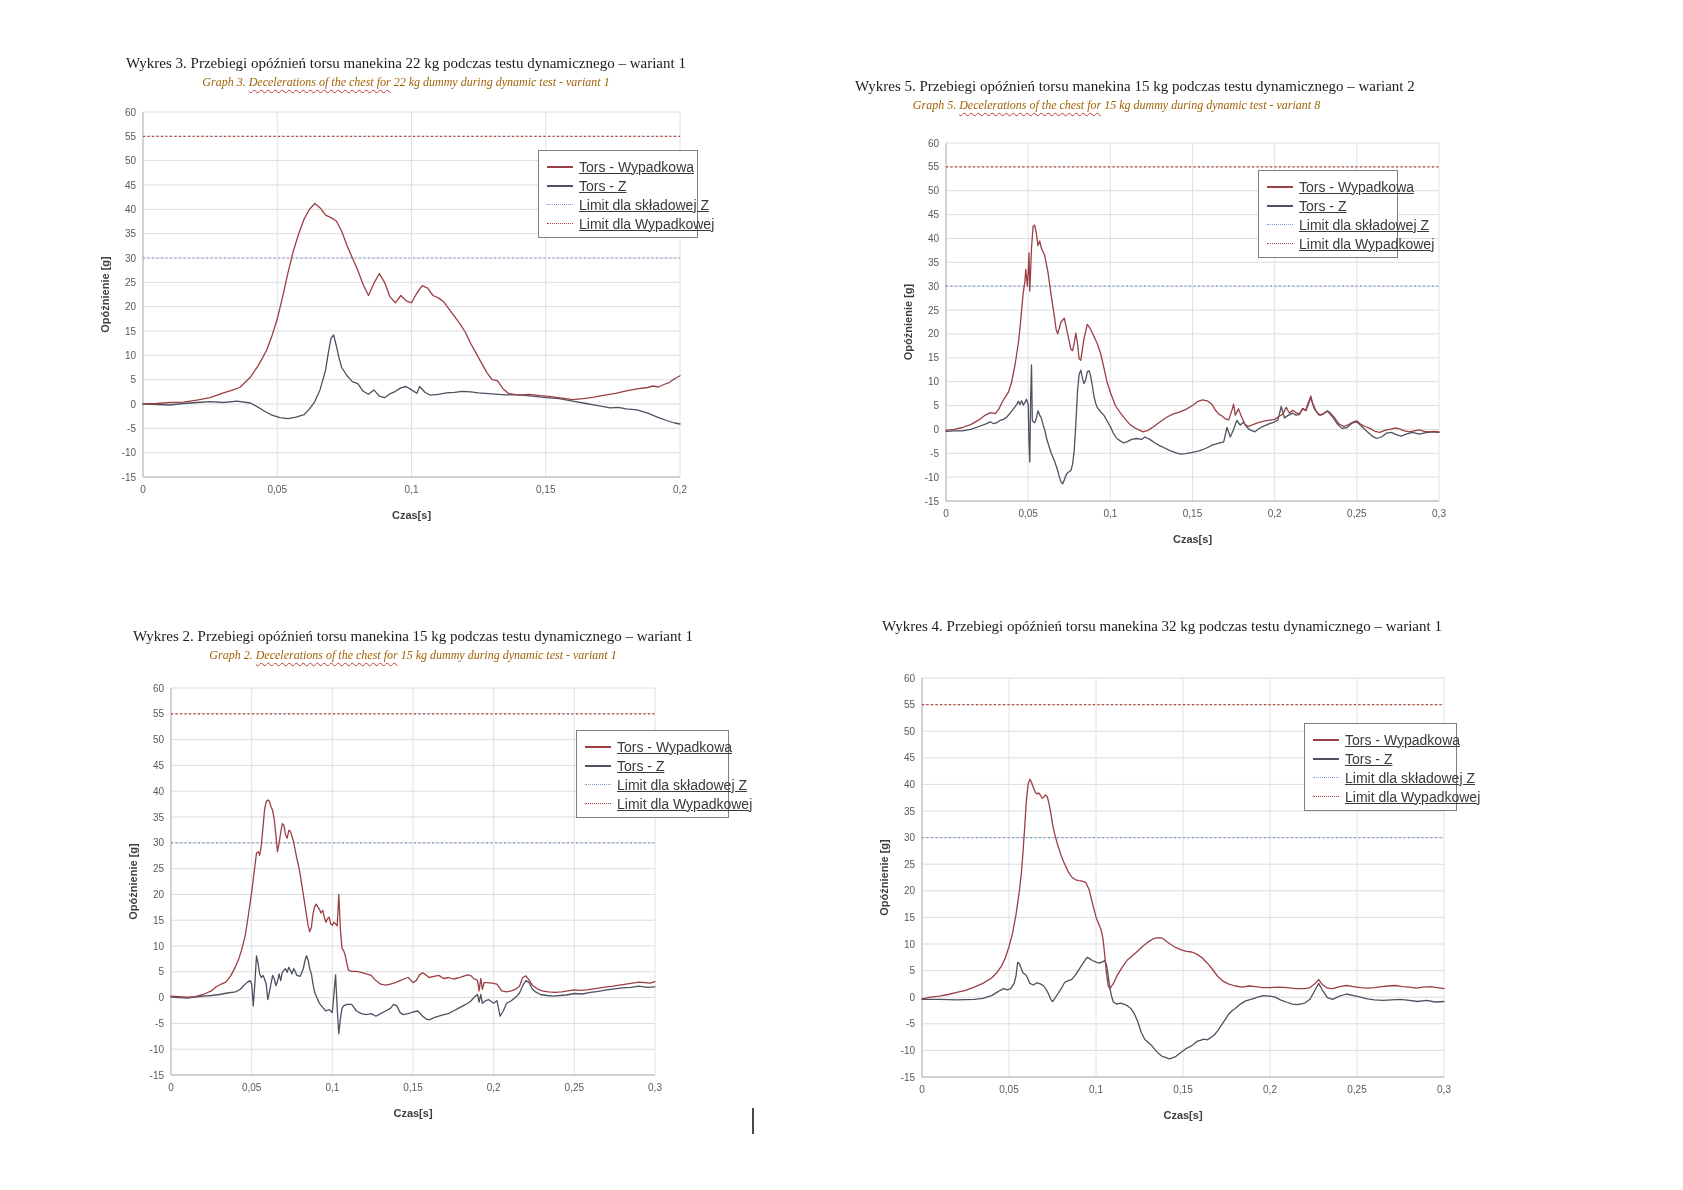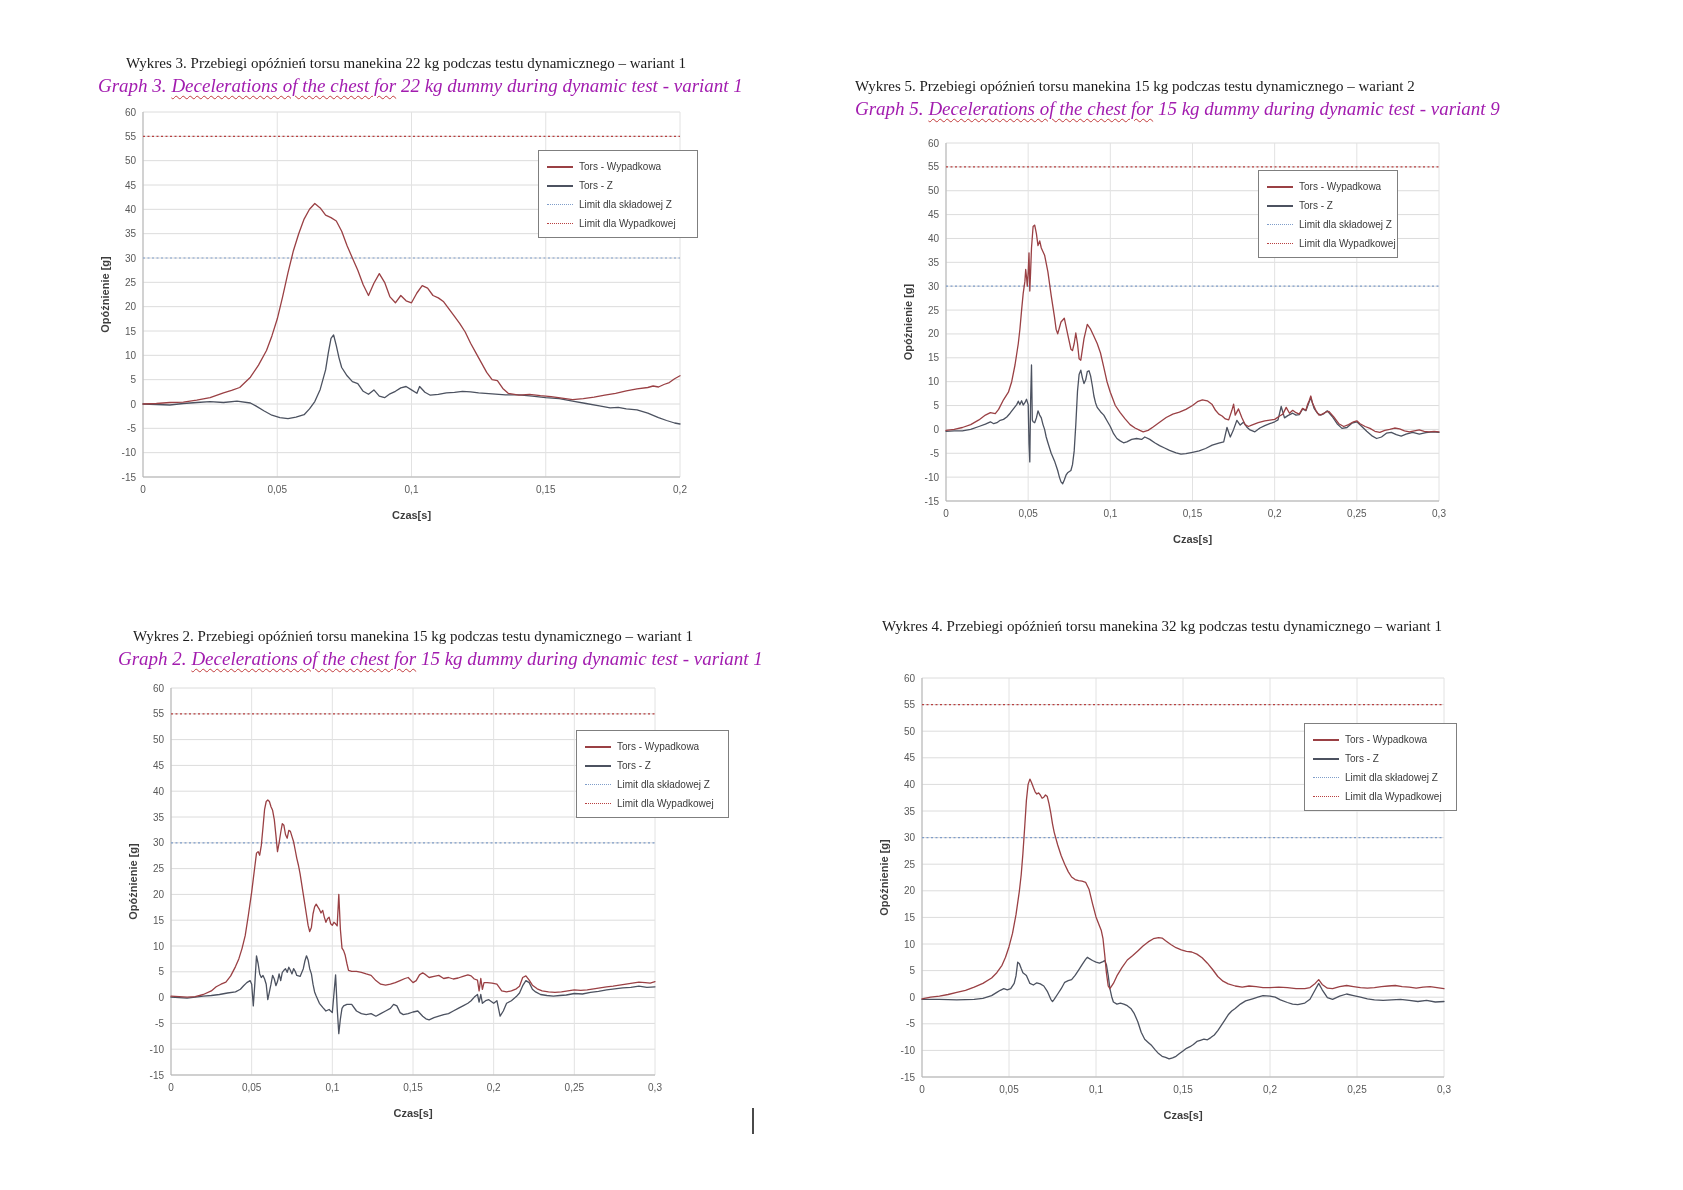--- a/index.html
+++ b/index.html
@@ -2,30 +2,30 @@
 <html><head>
 <meta charset="utf-8">
 <style>
   html,body{margin:0;padding:0;background:#ffffff;}
   body{width:1683px;height:1190px;position:relative;overflow:hidden;
        font-family:"Liberation Sans",sans-serif;}
   .chart{position:absolute;}
   .t1{position:absolute;top:0;text-align:center;
       font-family:"Liberation Serif",serif;font-size:15px;color:#1c1c1c;white-space:nowrap;}
   .t2{position:absolute;top:20px;text-align:center;
-      font-family:"Liberation Serif",serif;font-style:italic;font-size:19px;color:#a21caf;white-space:nowrap;}
+      font-family:"Liberation Serif",serif;font-style:italic;font-size:12px;color:#a16207;white-space:nowrap;}
   .t2 .uw{text-decoration:underline wavy #c23b3b 1px;text-underline-offset:3px;}
   svg{position:absolute;left:0;top:0;}
   svg text.tick{font-family:"Liberation Sans",sans-serif;font-size:10px;fill:#595959;}
   svg text.axis-title{font-family:"Liberation Sans",sans-serif;font-size:11px;font-weight:bold;fill:#3d3d3d;}
   .legend{position:absolute;background:#ffffff;border:1px solid #7f7f7f;
           padding:6px 8px 4px 8px;z-index:5;}
   .legend-item{display:flex;align-items:center;height:19px;white-space:nowrap;}
   .swatch{display:inline-block;width:26px;margin-right:6px;flex:0 0 26px;}
-  .legend-label{font-size:10px;color:#3a3a3a;}
+  .legend-label{font-size:14px;color:#3a3a3a;text-decoration:underline;}
   .caret{position:absolute;width:2px;background:#4a4a4a;}
 </style>
 </head>
 <body>
 
 <div class="chart" style="left: 98px; top: 55px; width: 650px; height: 470px;">
     <div class="t1" style="width: 616px;">Wykres 3. Przebiegi opóźnień torsu manekina 22 kg podczas testu dynamicznego – wariant 1</div>
     <div class="t2" style="width: 616px;"><span>Graph 3. </span><span class="uw">Decelerations of the chest for</span><span> 22 kg dummy during dynamic test - variant 1</span></div>
     <svg width="650" height="470">
       <line x1="45" y1="57" x2="582" y2="57" stroke="#dcdcdc" stroke-width="1"></line>
@@ -93,21 +93,21 @@
         <span class="legend-label">Limit dla składowej Z</span>
       </div>
       <div class="legend-item">
         <span class="swatch" style="border-top: 1px dotted rgb(184, 64, 64);"></span>
         <span class="legend-label">Limit dla Wypadkowej</span>
       </div>
     </div>
   </div>
 <div class="chart" style="left: 855px; top: 78px; width: 655px; height: 475px;">
     <div class="t1" style="width: 523px;">Wykres 5. Przebiegi opóźnień torsu manekina 15 kg podczas testu dynamicznego – wariant 2</div>
-    <div class="t2" style="width: 523px;"><span>Graph 5. </span><span class="uw">Decelerations of the chest for</span><span> 15 kg dummy during dynamic test - variant 9</span></div>
+    <div class="t2" style="width: 523px;"><span>Graph 5. </span><span class="uw">Decelerations of the chest for</span><span> 15 kg dummy during dynamic test - variant 8</span></div>
     <svg width="655" height="475">
       <line x1="91" y1="65" x2="584" y2="65" stroke="#dcdcdc" stroke-width="1"></line>
       <text x="84" y="68.5" text-anchor="end" class="tick">60</text>
       <line x1="91" y1="88.86666666666667" x2="584" y2="88.86666666666667" stroke="#dcdcdc" stroke-width="1"></line>
       <text x="84" y="92.36666666666667" text-anchor="end" class="tick">55</text>
       <line x1="91" y1="112.73333333333333" x2="584" y2="112.73333333333333" stroke="#dcdcdc" stroke-width="1"></line>
       <text x="84" y="116.23333333333333" text-anchor="end" class="tick">50</text>
       <line x1="91" y1="136.60000000000002" x2="584" y2="136.60000000000002" stroke="#dcdcdc" stroke-width="1"></line>
       <text x="84" y="140.10000000000002" text-anchor="end" class="tick">45</text>
       <line x1="91" y1="160.46666666666667" x2="584" y2="160.46666666666667" stroke="#dcdcdc" stroke-width="1"></line>

